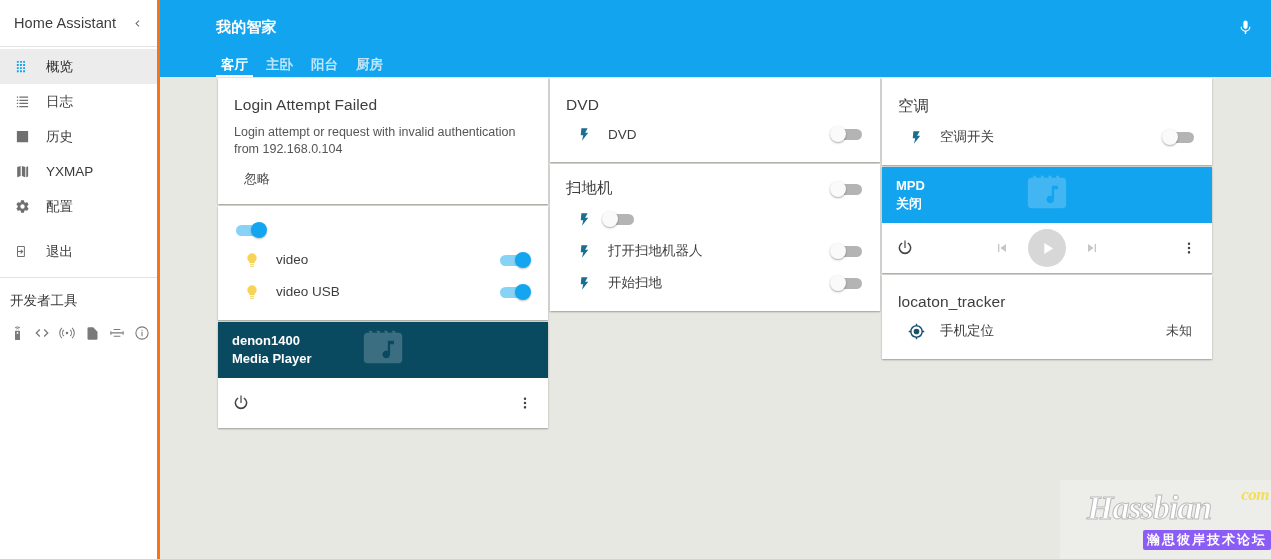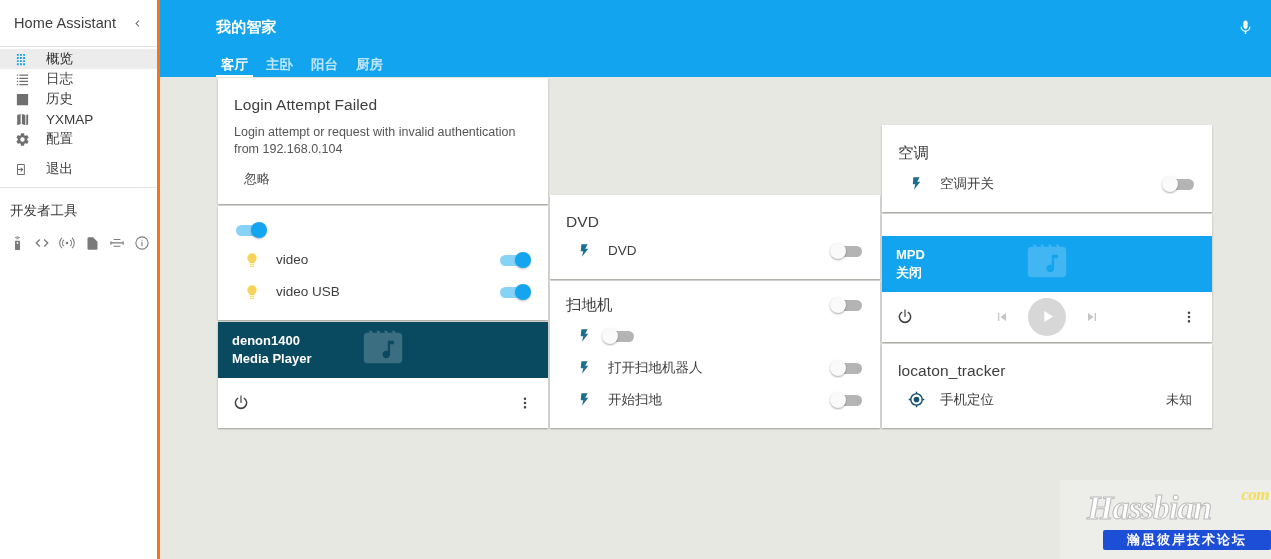--- a/index.html
+++ b/index.html
@@ -26,21 +26,21 @@
     padding: 0 10px 0 14px;
     border-bottom: 1px solid #E2E2E2;
   }
   .sb-title { font-size: 14.5px; color: #3C3C3C; flex: 1; letter-spacing: .1px; }
   .sb-collapse {
     width: 20px; height: 20px; display: flex; align-items: center; justify-content: center;
     color: #6E6E6E; font-size: 15px; cursor: pointer;
   }
   .sb-list { padding-top: 2px; }
   .sb-item {
-    height: 20px; display: flex; align-items: center;
+    height: 35px; display: flex; align-items: center;
     padding-left: 4px; cursor: pointer;
     font-size: 13.5px; color: #3A3A3A;
   }
   .sb-item.active { background: #ECECEC; }
   .sb-item.active .sb-label { color: #2B2B2B; }
   .sb-icon {
     width: 36px; display: flex; align-items: center; justify-content: center;
     color: #6F6F6F;
   }
   .sb-item.active .sb-icon { color: #12A4EF; }
@@ -76,21 +76,21 @@
     font-size: 13.5px; font-weight: bold;
     padding: 0 9px 6px 9px; cursor: pointer; line-height: 1;
   }
   .tab.active { color: #FFFFFF; }
   .tab.active::after {
     content: ""; position: absolute; left: 4px; right: 4px; bottom: 0;
     height: 2px; background: #FFFFFF;
   }
 
   
-  .board { position: absolute; left: 58px; top: 78px; display: flex; gap: 2px; align-items: flex-end; }
+  .board { position: absolute; left: 58px; top: 78px; display: flex; gap: 2px; }
   .col { width: 330px; display: flex; flex-direction: column; gap: 2px; }
   .card {
     background: #FFFFFF;
     box-shadow: 0 1px 2px rgba(0,0,0,.22), 0 1px 1px rgba(0,0,0,.10);
   }
   .card-title {
     font-size: 15.5px; color: #3E3E3E;
     padding: 18px 16px 4px 16px; letter-spacing: .1px;
   }
   .card-body { padding: 0 16px 12px 16px; }
@@ -132,21 +132,21 @@
   .sw.on .track { background: #86D3F6; }
   .sw.on .thumb { left: 17px; background: #14A5F0; box-shadow: 0 1px 2px rgba(0,0,0,.26); }
 
   
   .mp-banner {
     position: relative; height: 56px; overflow: hidden;
     display: flex; flex-direction: column; justify-content: center;
     padding-left: 14px;
   }
   .mp-banner.teal { background: #0A4A60; }
-  .mp-banner.blue { background: #12A4EF; margin-top: 22px; }
+  .mp-banner.blue { background: #12A4EF; }
   .mp-name { color: #FFFFFF; font-size: 13px; font-weight: bold; line-height: 1.35; }
   .mp-state { color: #FFFFFF; font-size: 13px; font-weight: bold; line-height: 1.35; }
   .mp-artwork {
     position: absolute; left: 50%; top: 50%;
     transform: translate(-50%,-50%);
     opacity: .20;
   }
   .mp-controls {
     height: 50px; display: flex; align-items: center;
     padding: 0 14px; background: #FFFFFF;
@@ -179,23 +179,23 @@
     position: absolute; left: 2px; top: 0;
   }
   .wm-com {
     position: absolute; right: 2px; top: -4px;
     font-family: "Liberation Serif", serif;
     font-style: italic; font-weight: bold;
     font-size: 17px; color: #F5DE57; letter-spacing: -.5px;
   }
   .wm-bottom {
     margin-top: 1px;
-    background: #1d4ed8; color: #FFFFFF;
+    background: #8b5cf6; color: #FFFFFF;
     font-size: 13px; font-weight: bold;
-    padding: 1px 24px; letter-spacing: 2px;
+    padding: 1px 4px; letter-spacing: 2px;
     border-radius: 2px;
     font-family: Liberation Mono, monospace;
   }
 </style>
 </head>
 <body>
 
 <div id="app">
 
   <div class="sidebar">

